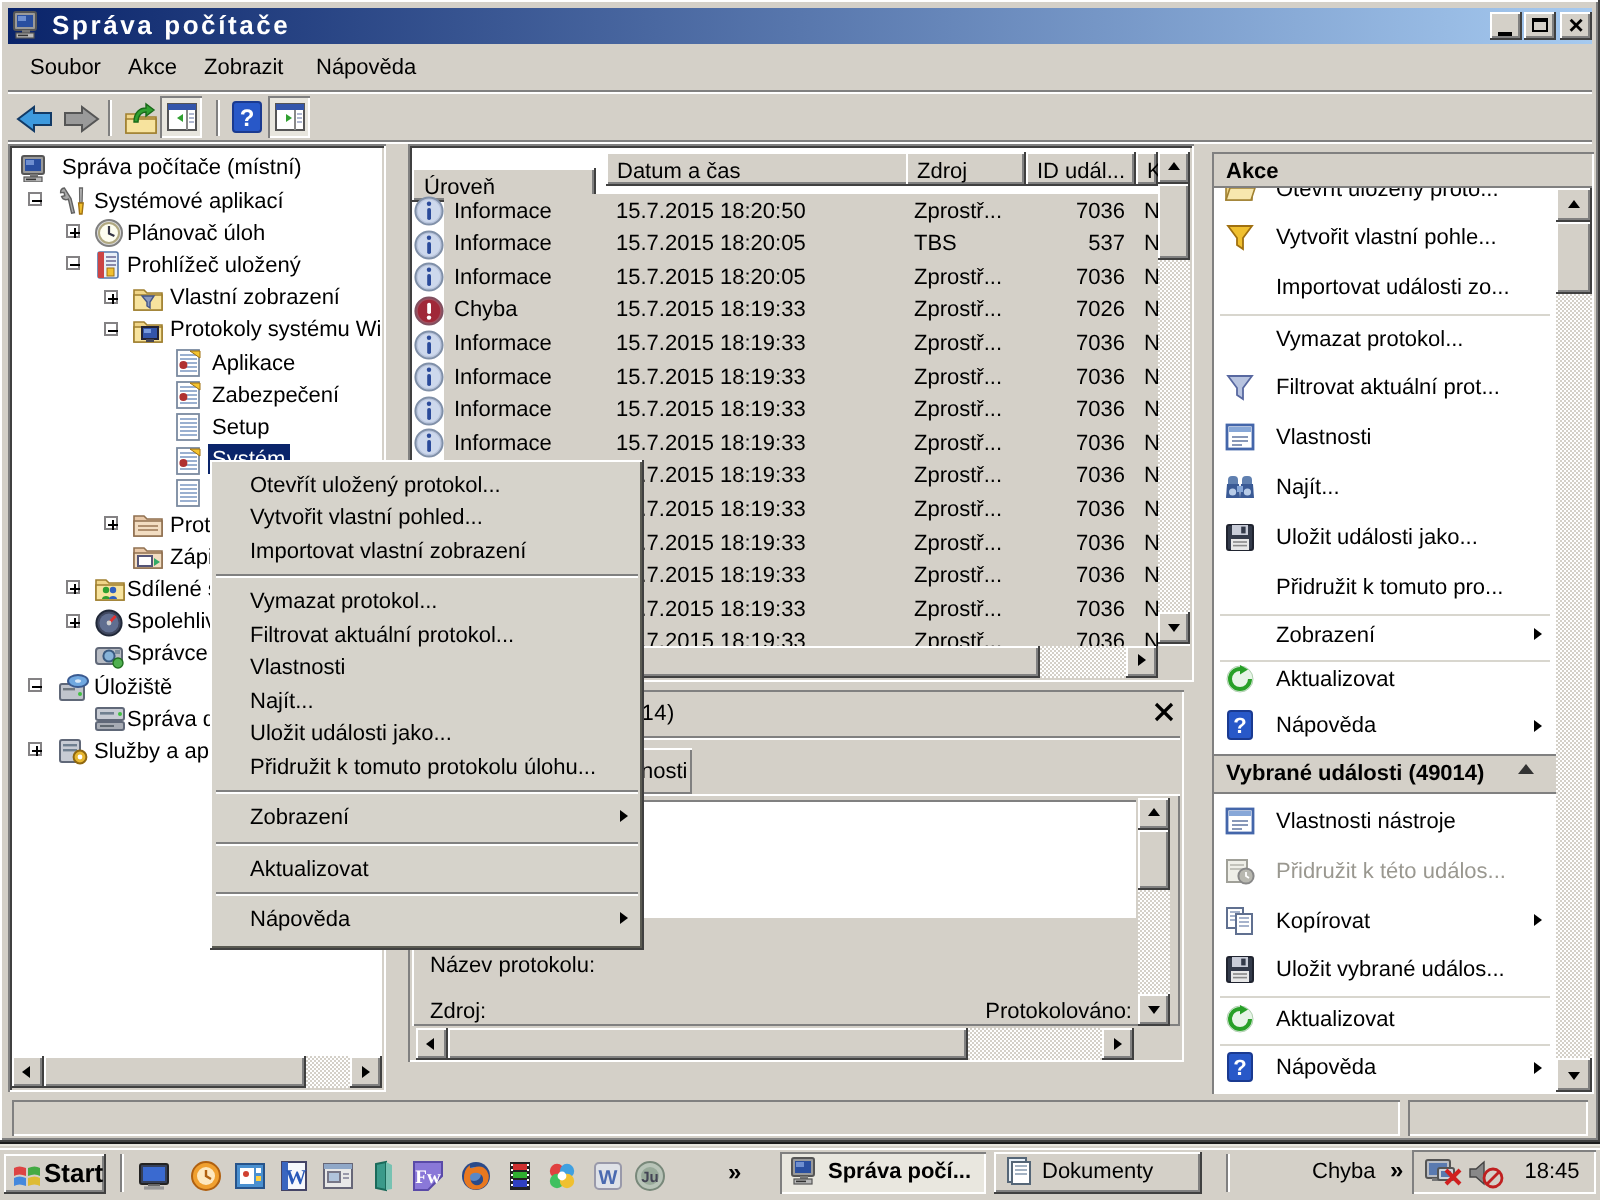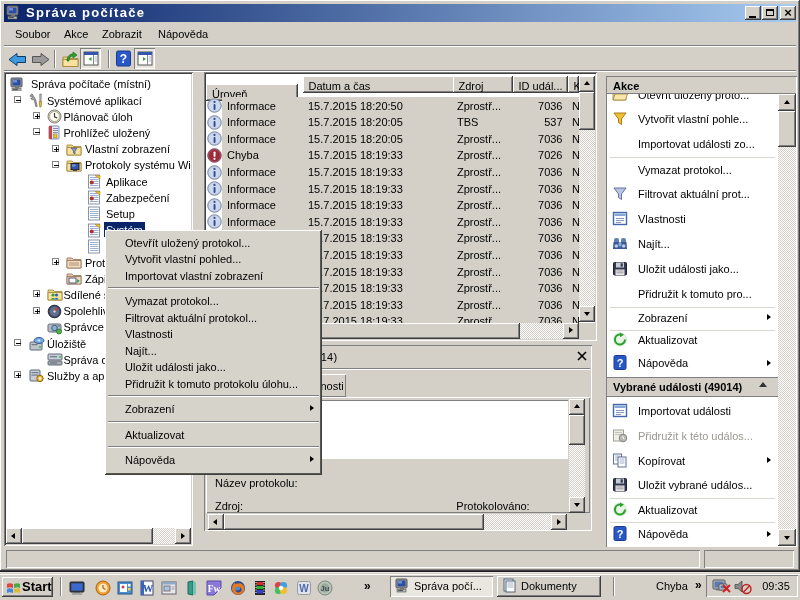--- a/index.html
+++ b/index.html
@@ -509,21 +509,21 @@
 <div class="abs sb1" style="left:210px;top:400px;width:358px;height:59px;background:#fff"></div>
 <div class="abs" style="left:569px;top:399px;width:16px;height:114px;background:#d4d0c8"></div>
 <div class="abs btn" style="left:569px;top:399px;width:16px;height:16px"></div>
 <div class="abs aU" style="left:574px;top:403.5px"></div>
 <div class="abs track" style="left:569px;top:415px;width:16px;height:82px"></div>
 <div class="abs thumb" style="left:569px;top:415px;width:16px;height:30px"></div>
 <div class="abs btn" style="left:569px;top:497px;width:16px;height:16px"></div>
 <div class="abs aD" style="left:574px;top:502.5px"></div>
 <div class="txt" style="left:215px;top:476px;">Název protokolu:</div>
 <div class="txt" style="left:215px;top:499px;">Zdroj:</div>
-<div class="txt" style="left:420px;top:499px;width:146px;text-align:center">Protokolováno:</div>
+<div class="txt" style="left:420px;top:499px;width:146px;text-align:right">Protokolováno:</div>
 <div class="abs" style="left:208px;top:514px;width:359px;height:16px;background:#d4d0c8"></div>
 <div class="abs btn" style="left:208px;top:514px;width:16px;height:16px"></div>
 <div class="abs aL" style="left:213px;top:518.5px"></div>
 <div class="abs track" style="left:224px;top:514px;width:327px;height:16px"></div>
 <div class="abs thumb" style="left:224px;top:514px;width:260px;height:16px"></div>
 <div class="abs btn" style="left:551px;top:514px;width:16px;height:16px"></div>
 <div class="abs aR" style="left:557px;top:518.5px"></div>
 <div class="abs sb1" style="left:606px;top:76px;width:191px;height:471px;background:#fff"></div>
 <div class="abs" style="left:607px;top:77px;width:189px;height:17px;background:#d4d0c8;border-bottom:1px solid #808080">
     <div class="txt" style="left:6px;top:1.5px;font-weight:bold">Akce</div>
@@ -598,21 +598,21 @@
 <div class="abs" style="left:152px;top:288px;width:0;height:0;border:4px solid transparent;border-bottom:5px solid #333;border-top:none"></div>
 <div class="abs" style="left:5px;top:309px"><svg width="16" height="15" viewBox="0 0 16 15">
         <rect x="1.5" y="1.5" width="13" height="12" fill="#fff" stroke="#4466aa" stroke-width="1.4"></rect>
 <rect x="2.5" y="2.5" width="11" height="2.5" fill="#88a8d8"></rect>
 <g stroke="#8898b8" stroke-width="1">
           <line x1="4" y1="7.5" x2="12" y2="7.5"></line>
           <line x1="4" y1="9.5" x2="12" y2="9.5"></line>
           <line x1="4" y1="11.5" x2="9" y2="11.5"></line>
         </g>
       </svg></div>
-<div class="txt" style="left:31px;top:310px;">Importovat události</div>
+<div class="txt" style="left:31px;top:310px;">Vlastnosti nástroje</div>
 <div class="abs" style="left:5px;top:334px"><svg width="16" height="15" viewBox="0 0 16 15">
         <rect x="1.5" y="2" width="10" height="11" fill="#efefe8" stroke="#a0a098"></rect>
 <g stroke="#b8b8b0" stroke-width="0.8">
           <line x1="3" y1="4.5" x2="10" y2="4.5"></line>
           <line x1="3" y1="6.5" x2="10" y2="6.5"></line>
         </g>
 <circle cx="11" cy="10" r="3.8" fill="#b8b8b0" stroke="#888"></circle>
         <path d="M11 8 L11 10 L12.5 11" stroke="#fff" stroke-width="0.9" fill="none"></path>
       </svg></div>
 <div class="txt" style="left:31px;top:335px;color:#9a9890;">Přidružit k této událos...</div>
@@ -781,21 +781,21 @@
 <div class="abs" style="left:364px;top:577px;height:18px;line-height:18px;font-weight:bold;font-size:12px">»</div>
 <div class="abs" style="left:390px;top:576px;width:103px;height:21px;background:#e9e7df;box-shadow:inset 1px 1px 0 #808080,inset -1px -1px 0 #fff"></div>
 <div class="abs" style="left:395px;top:578px"><svg width="15" height="15" viewBox="0 0 15 15">
       <rect x="1" y="1" width="11" height="9" rx="1" fill="#9a9a9a" stroke="#555"></rect>
 <rect x="2.5" y="2.5" width="8" height="6" fill="#2a4fa0"></rect>
       <rect x="3" y="3" width="4" height="2.5" fill="#6f8fd0"></rect>
 <rect x="5" y="10" width="4" height="1.5" fill="#777"></rect>
       <rect x="2" y="11.5" width="9" height="2.5" fill="#b8b8b8" stroke="#555" stroke-width="0.6"></rect>
 <rect x="3" y="12.3" width="5" height="0.8" fill="#333"></rect>
     </svg></div>
-<div class="abs" style="left:414px;top:576px;height:21px;line-height:21px;font-weight:normal">Správa počí...</div>
+<div class="abs" style="left:414px;top:576px;height:21px;line-height:21px;font-weight:bold">Správa počí...</div>
 <div class="abs btn" style="left:497px;top:576px;width:104px;height:21px"></div>
 <div class="abs" style="left:502px;top:578px"><svg width="15" height="15" viewBox="0 0 15 15">
       <rect x="2" y="1" width="9" height="12" fill="#e8f0f8" stroke="#567"></rect>
       <rect x="4" y="3" width="9" height="11" fill="#fff" stroke="#567"></rect>
       <g stroke="#9ab" stroke-width="0.9">
         <line x1="5.5" y1="5" x2="11.5" y2="5"></line>
         <line x1="5.5" y1="7" x2="11.5" y2="7"></line>
         <line x1="5.5" y1="9" x2="11.5" y2="9"></line>
       </g>
     </svg></div>
@@ -813,12 +813,12 @@
 <g stroke="#d02020" stroke-width="2">
         <line x1="12" y1="8" x2="19" y2="15"></line>
         <line x1="19" y1="8" x2="12" y2="15"></line>
       </g>
     </svg></div>
 <div class="abs" style="left:733px;top:578px"><svg width="20" height="17" viewBox="0 0 20 17">
       <path d="M2 6.5 L5 6.5 L9 3 L9 14 L5 10.5 L2 10.5 Z" fill="#888" stroke="#444" stroke-width="0.7"></path>
 <circle cx="13.5" cy="11" r="4.5" fill="none" stroke="#c02020" stroke-width="1.4"></circle>
 <line x1="10.5" y1="14" x2="16.5" y2="8" stroke="#c02020" stroke-width="1.4"></line>
     </svg></div>
-<div class="abs" style="left:758px;top:575px;width:36px;height:22px;line-height:22px;text-align:center;font-size:11px">09:35</div>
+<div class="abs" style="left:758px;top:575px;width:36px;height:22px;line-height:22px;text-align:center;font-size:11px">18:45</div>
 </body></html>

